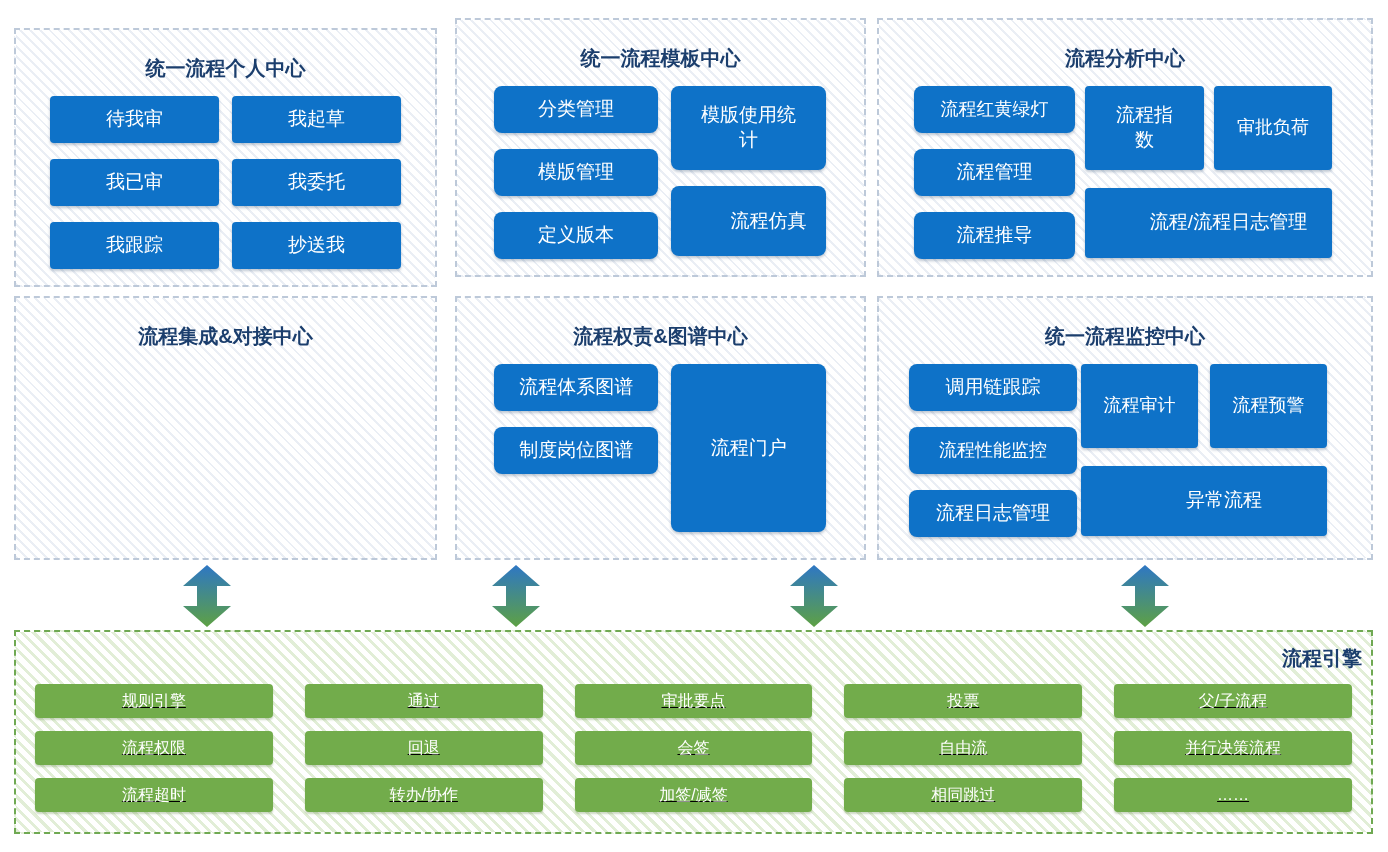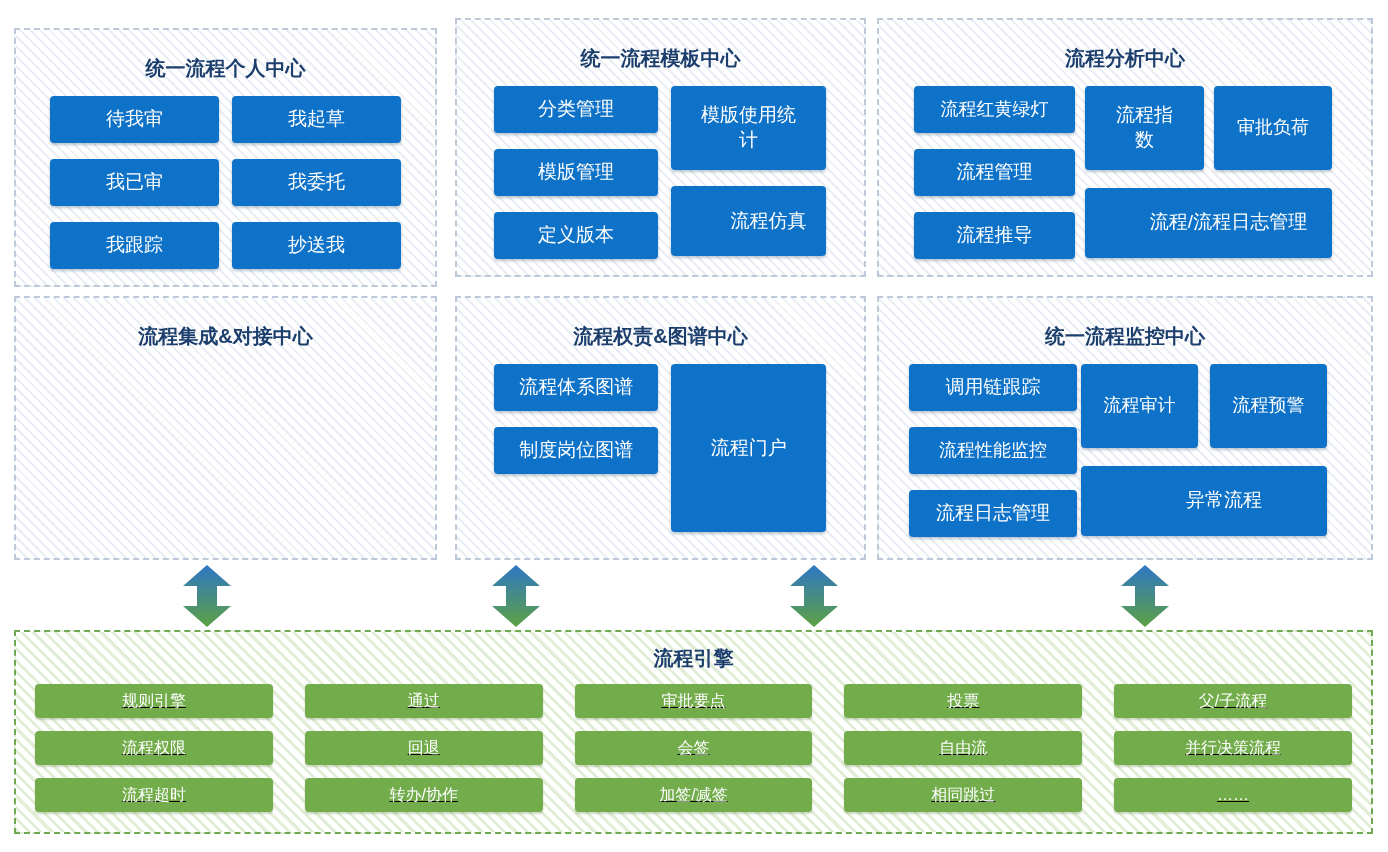--- a/index.html
+++ b/index.html
@@ -38,27 +38,27 @@
     box-shadow:0 2px 2px rgba(90,125,60,0.30);
   }
   .clamp{display:inline-block;}
   .clamp-5{max-width:5.25em;}
   .clamp-3{max-width:3.25em;}
   
   .grid2{display:grid;grid-template-columns:1fr 1fr;gap:16px 13px;padding:16px 34px 0;}
   .grid2 .btn{height:47px;}
   .cols{display:flex;padding:16px 0 0;}
   .vcol{display:flex;flex-direction:column;gap:16px;}
-  .vcol .btn{height:47px;}
+  .vcol .btn{height:47px;border-radius:8px;}
   .h84{height:84px !important;}
   .h70{height:70px !important;padding-left:40px;}
   .h168{height:168px !important;}
   .sub2{display:grid;gap:16px 10px;}
   
-  .engine-title{margin:14px 9px 0;text-align:center;font-size:20px;font-weight:bold;color:#1b3e6d;line-height:24px;}
+  .engine-title{margin:14px 9px 0;text-align:right;font-size:20px;font-weight:bold;color:#1b3e6d;line-height:24px;}
   .engine-grid{
     display:grid;grid-template-columns:repeat(5,1fr);gap:13px 32px;
     padding:14px 19px 0;
     text-decoration:underline;
   }
   
   .arrow{position:absolute;width:48px;height:62px;}
 </style>
 </head>
 <body>

